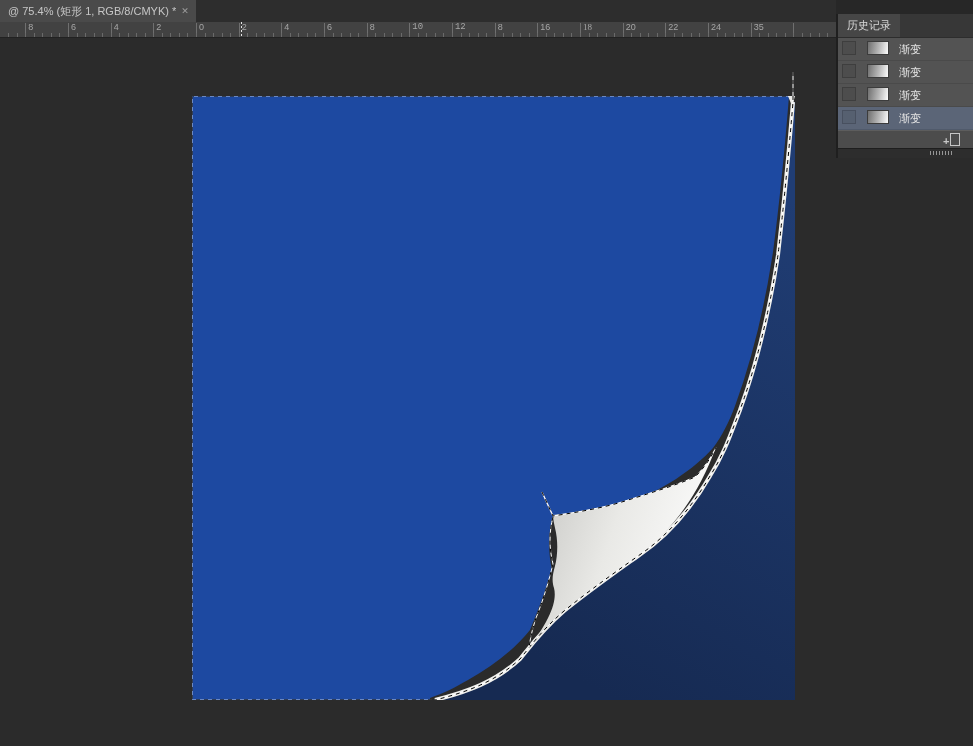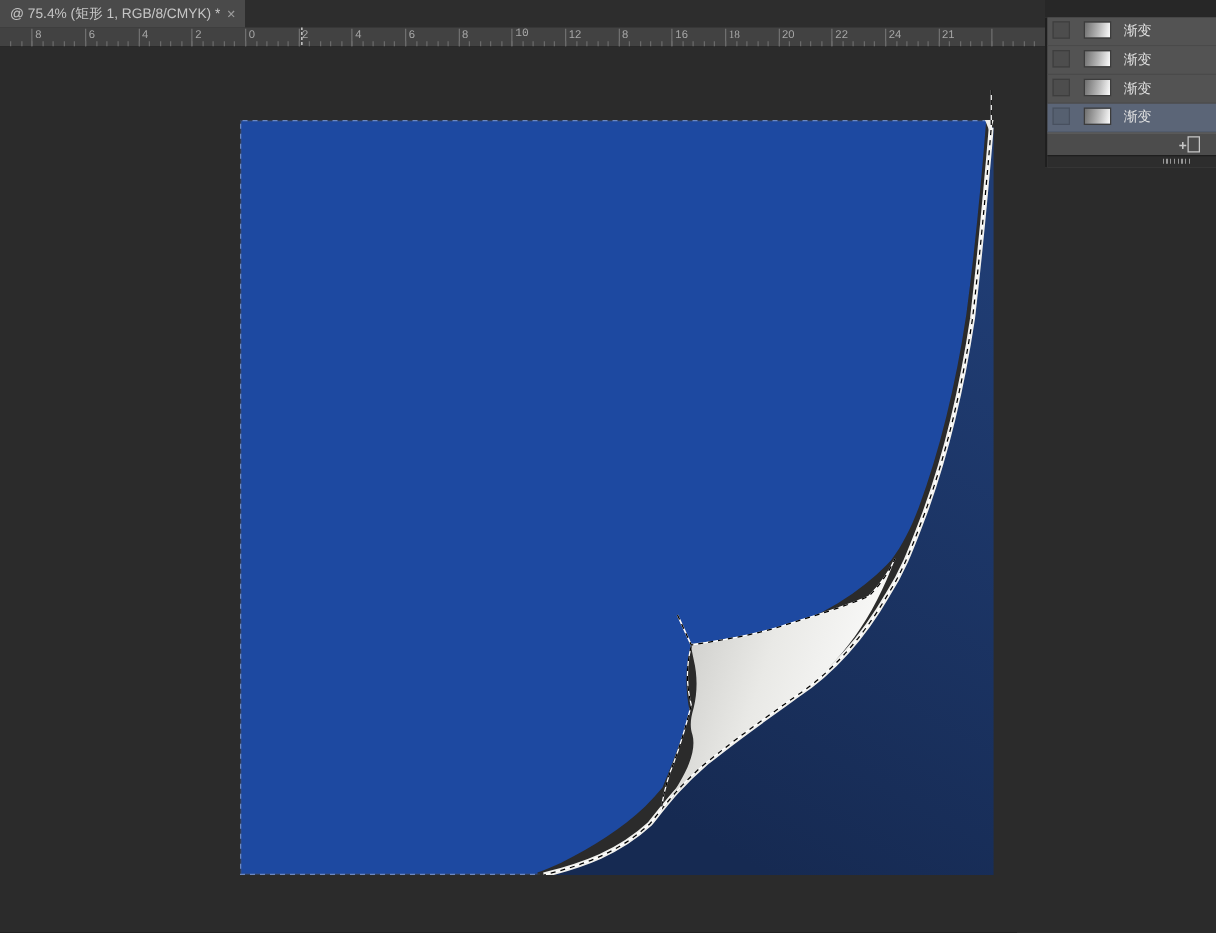--- a/index.html
+++ b/index.html
@@ -81,35 +81,35 @@
       <span class="tick-label" style="left: 241.635px;">2</span>
       <div class="tick-major" style="left: 281.302px;"></div>
       <span class="tick-label" style="left: 284.302px;">4</span>
       <div class="tick-major" style="left: 323.969px;"></div>
       <span class="tick-label" style="left: 326.969px;">6</span>
       <div class="tick-major" style="left: 366.636px;"></div>
       <span class="tick-label" style="left: 369.636px;">8</span>
       <div class="tick-major" style="left: 409.303px;"></div>
       <span class="tick-label" style="left: 412.303px; font-family: Liberation Mono, monospace;">10</span>
       <div class="tick-major" style="left: 451.97px;"></div>
-      <span class="tick-label" style="left: 454.97px;">12</span>
+      <span class="tick-label" style="left: 454.97px; font-family: Liberation Mono, monospace;">12</span>
       <div class="tick-major" style="left: 494.637px;"></div>
       <span class="tick-label" style="left: 497.637px;">8</span>
       <div class="tick-major" style="left: 537.304px;"></div>
       <span class="tick-label" style="left: 540.304px;">16</span>
       <div class="tick-major" style="left: 579.971px;"></div>
       <span class="tick-label" style="left: 582.971px; font-family: Liberation Serif, serif;">18</span>
       <div class="tick-major" style="left: 622.638px;"></div>
       <span class="tick-label" style="left: 625.638px;">20</span>
       <div class="tick-major" style="left: 665.305px;"></div>
       <span class="tick-label" style="left: 668.305px;">22</span>
       <div class="tick-major" style="left: 707.972px;"></div>
       <span class="tick-label" style="left: 710.972px;">24</span>
       <div class="tick-major" style="left: 750.639px;"></div>
-      <span class="tick-label" style="left: 753.639px;">21</span>
+      <span class="tick-label" style="left: 753.639px;">35</span>
       <div class="tick-major" style="left: 793.306px;"></div>
       <span class="tick-label" style="left: 796.306px; margin-left: 48px;">28</span>
       <div class="tick-minor" style="left: 8.3px;"></div>
       <div class="tick-minor" style="left: 16.8333px;"></div>
       <div class="tick-minor" style="left: 25.3666px;"></div>
       <div class="tick-minor" style="left: 33.8999px;"></div>
       <div class="tick-minor" style="left: 42.4332px;"></div>
       <div class="tick-minor" style="left: 50.9665px;"></div>
       <div class="tick-minor" style="left: 59.4998px;"></div>
       <div class="tick-minor" style="left: 68.0331px;"></div>
@@ -257,20 +257,23 @@
       <path class="ant-w" d="M 350,396 L 361,420 C 386,416 411,412 433,405 C 458,397 482,390 503,381 C 512,372 519,362 524,351"></path>
       <path class="ant-b" d="M 350,396 L 361,420 C 386,416 411,412 433,405 C 458,397 482,390 503,381 C 512,372 519,362 524,351"></path>
       <path class="ant-w" d="M 361,421 C 357,436 357,452 361,468 C 357,484 352,502 344,522 C 340,534 338,544 337,552"></path>
       <path class="ant-b" d="M 361,421 C 357,436 357,452 361,468 C 357,484 352,502 344,522 C 340,534 338,544 337,552"></path>
     </g>
   </svg>
 
   <div class="right-chrome"></div>
 
   <div class="history">
+    <div class="history-header">
+      <div class="history-tab">历史记录</div>
+    </div>
 
     <div class="h-row">
       <span class="h-well"></span>
       <span class="h-thumb"></span>
       <span class="h-label">渐变</span>
     </div>
     <div class="h-row">
       <span class="h-well"></span>
       <span class="h-thumb"></span>
       <span class="h-label">渐变</span>

